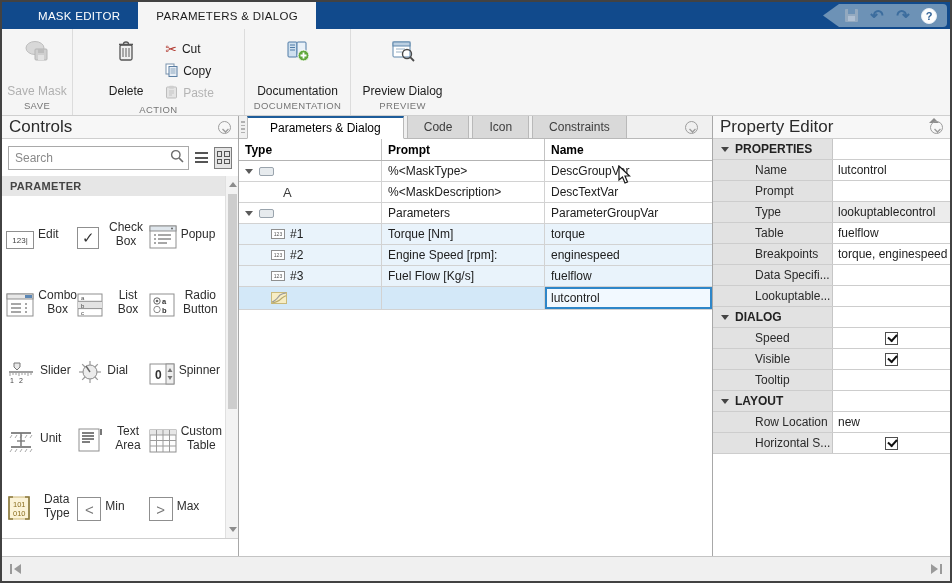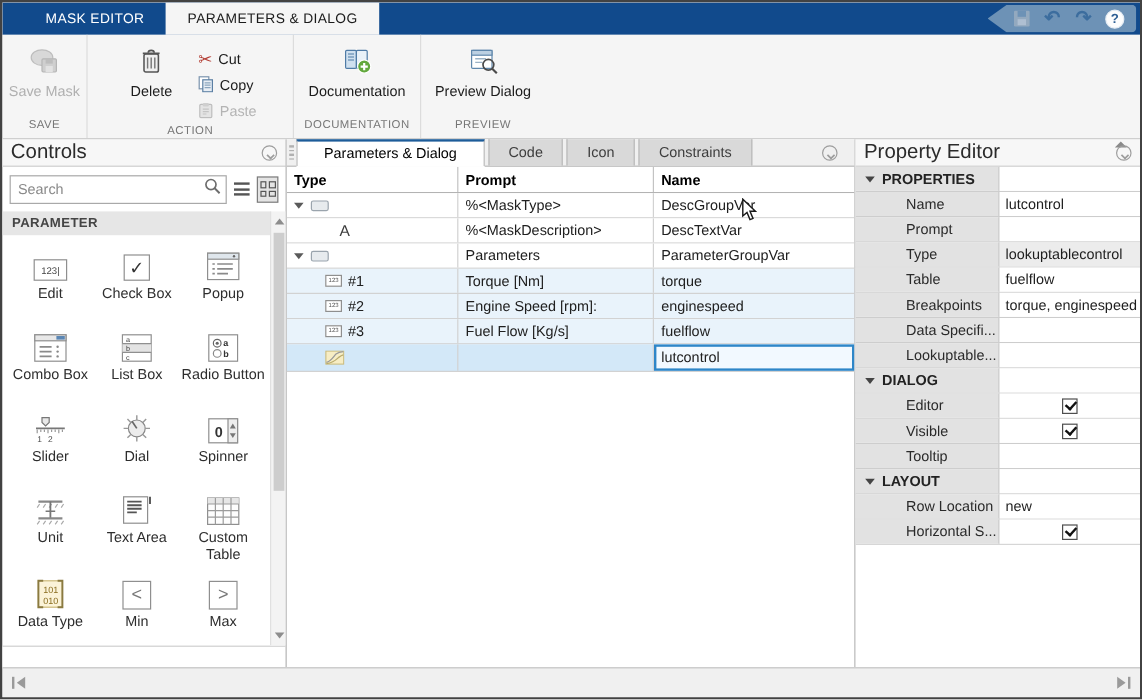--- a/index.html
+++ b/index.html
@@ -19,21 +19,21 @@
   .uarrow { color:#3c6d9e; font-size:16px; font-weight:bold; }
   .qhelp { width:16px; height:16px; background:#fdfdfd; color:#2e5f94; border-radius:50%; font-size:11px; font-weight:bold; display:flex; align-items:center; justify-content:center; border:1px solid #e6edf4; }
 
   
   .toolstrip { height:87px; background:#f5f5f5; border-bottom:1px solid #cfcfcf; display:flex; position:relative; flex:0 0 auto; }
   .tgroup { display:flex; flex-direction:column; position:relative; padding:4px 6px 0 6px; }
   .tgroup + .tgroup { border-left:1px solid #dcdcdc; }
   .gbody { flex:1; display:flex; align-items:flex-start; justify-content:center; gap:4px; }
   .glabel { height:16px; font-size:9.5px; color:#767676; text-align:center; letter-spacing:.4px; padding-bottom:3px; }
   .bigbtn { display:flex; flex-direction:column; align-items:center; justify-content:flex-start; padding:5px 8px 2px; border-radius:2px; min-width:58px; }
-  .bigbtn .blabel { font-size:12px; color:#1c1c1c; margin-top:5px; white-space:nowrap; }
+  .bigbtn .blabel { font-size:12px; color:#1c1c1c; margin-top:20px; white-space:nowrap; }
   .bigbtn.disabled .blabel { color:#b0b0b0; }
   .smallcol { display:flex; flex-direction:column; justify-content:flex-start; padding-top:5px; }
   .smallbtn { display:flex; align-items:center; gap:5px; font-size:12px; color:#1c1c1c; padding:2px 6px; height:22px; }
   .smallbtn.disabled { color:#b4b4b4; }
   .collapse-strip { position:absolute; right:8px; bottom:4px; width:13px; height:10px; }
   .collapse-strip .bar { width:11px; height:2px; background:#8a8a8a; margin:0 auto 2px; }
   .collapse-strip .tri { width:0; height:0; border-left:5px solid transparent; border-right:5px solid transparent; border-bottom:5px solid #8a8a8a; margin:0 auto; }
 
   
   .main { flex:1; display:flex; min-height:0; }
@@ -51,21 +51,21 @@
   .searchbox input::placeholder { color:#8a8a8a; }
   .viewbtn { width:22px; height:22px; display:flex; align-items:center; justify-content:center; }
   .viewbtn.selected { border:1px solid #7d7d7d; background:#e4e4e4; }
   .listglyph { width:13px; height:11px; border-top:2px solid #555; border-bottom:2px solid #555; position:relative; }
   .listglyph:before { content:""; position:absolute; top:3px; left:0; right:0; height:2px; background:#555; }
   .gridglyph { width:13px; height:13px; display:grid; grid-template-columns:1fr 1fr; gap:2px; }
   .gridglyph span { border:1.5px solid #555; }
   .scrollwrap { flex:1; position:relative; overflow:hidden; border-bottom:1px solid #cfcfcf; }
   .secband { height:20px; background:#e6e6e6; display:flex; align-items:center; padding:0 8px; font-size:11px; font-weight:bold; color:#454545; letter-spacing:.3px; margin-right:13px; }
   .ctlgrid { display:grid; grid-template-columns:1fr 1fr 1fr; padding:10px 16px 0 4px; row-gap:10px; }
-  .ctl { display:flex; flex-direction:column; align-items:center; gap:4px; min-height:58px; }
+  .ctl { display:flex; align-items:center; gap:4px; min-height:58px; }
   .clb { font-size:12px; color:#2e2e2e; text-align:center; line-height:1.15; }
   .cic { height:28px; display:flex; align-items:flex-end; justify-content:center; }
   .box { border:1px solid #8f8f8f; background:#fff; display:flex; align-items:center; justify-content:center; color:#444; }
   .scrollbar { position:absolute; top:0; right:0; width:13px; bottom:0; background:#f3f3f3; border-left:1px solid #e0e0e0; }
   .sb-up, .sb-dn { position:absolute; left:0; width:13px; height:13px; display:flex; align-items:center; justify-content:center; }
   .sb-up { top:2px; } .sb-dn { bottom:2px; }
   .tri-up { width:0;height:0;border-left:4px solid transparent;border-right:4px solid transparent;border-bottom:5px solid #8d8d8d; }
   .tri-dn { width:0;height:0;border-left:4px solid transparent;border-right:4px solid transparent;border-top:5px solid #8d8d8d; }
   .sb-thumb { position:absolute; left:2px; width:9px; top:18px; height:215px; background:#cdcdcd; }
   .left-footer { height:17px; background:#fff; flex:0 0 auto; }
@@ -586,21 +586,21 @@
         </div>
 
         <div class="prow section">
           <div class="plabel">
               <span class="tri-sec"></span>
               <span>DIALOG</span>
             </div>
           <div class="pvalue"></div>
         </div>
         <div class="prow">
-          <div class="plabel">Editor</div>
+          <div class="plabel">Speed</div>
           <div class="pvalue center">
               <span class="cbx on"></span>
             </div>
         </div>
         <div class="prow">
           <div class="plabel">Visible</div>
           <div class="pvalue center">
               <span class="cbx on"></span>
             </div>
         </div>

